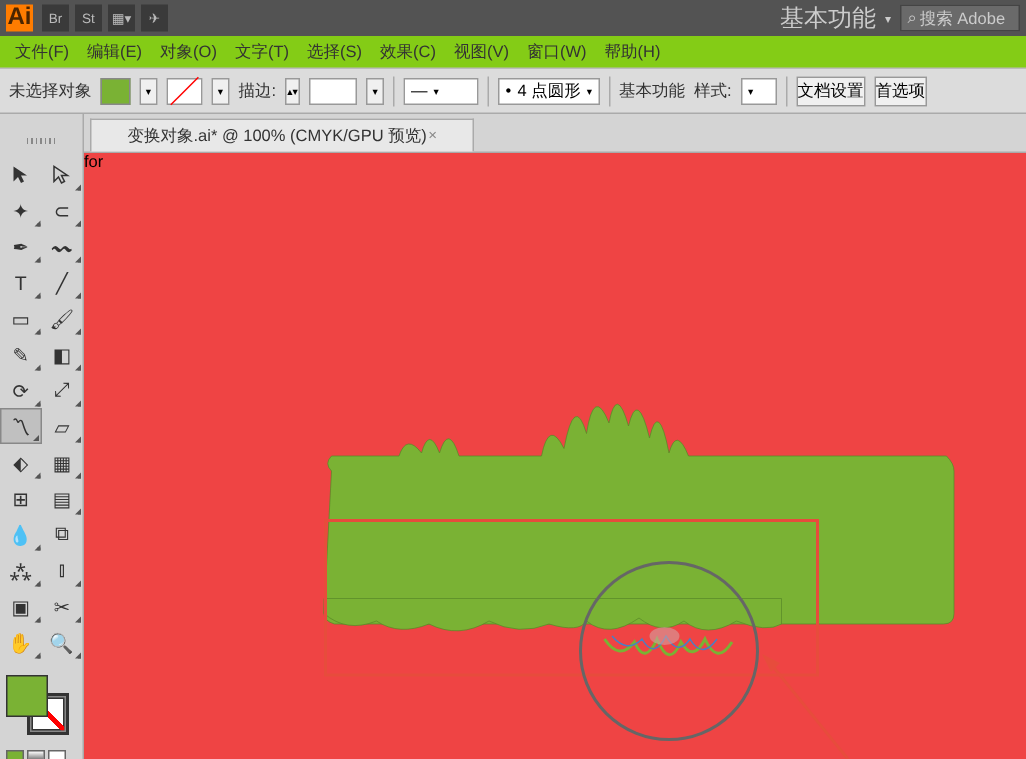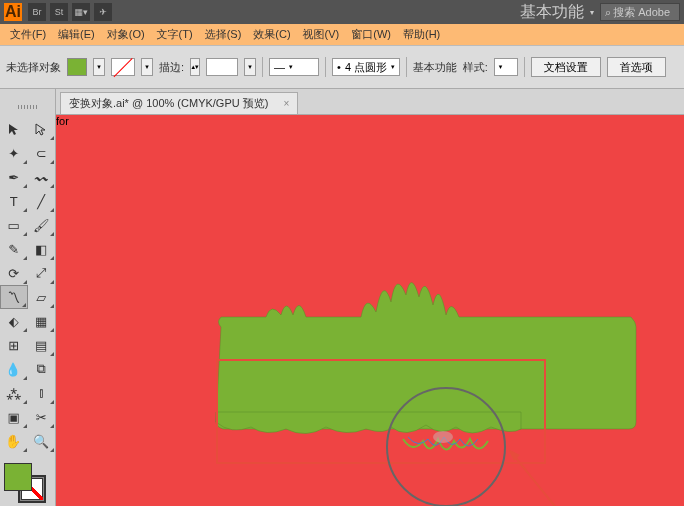--- a/index.html
+++ b/index.html
@@ -3,48 +3,48 @@
 <meta charset="utf-8">
 <style>
 *{margin:0;padding:0;box-sizing:border-box;font-family:"Microsoft YaHei",sans-serif;font-size:11px}
 body{background:#e8e8e8;width:684px;height:506px;overflow:hidden}
 .titlebar{height:24px;background:#535353;display:flex;align-items:center;padding:0 4px;color:#ccc}
 .ai-logo{width:18px;height:18px;background:#ff7c00;color:#4a2500;font-weight:bold;display:flex;align-items:center;justify-content:center;font-size:16px;margin-right:6px}
 .title-icon{width:18px;height:18px;background:#3a3a3a;margin-right:4px;display:flex;align-items:center;justify-content:center;color:#bbb;font-size:9px}
 .title-right{margin-left:auto;display:flex;align-items:center;gap:6px}
 .workspace-label{color:#ccc;font-size:16px}
 .search-box{background:#6a6a6a;border:1px solid #444;padding:1px 4px;width:80px;color:#ccc;font-size:10px;height:18px;display:flex;align-items:center}
-.menubar{height:22px;background:#fdba74;border-bottom:1px solid #bbb;display:flex;align-items:center;padding:0 4px}
+.menubar{height:22px;background:#84cc16;border-bottom:1px solid #bbb;display:flex;align-items:center;padding:0 4px}
 .menu-item{padding:2px 6px;color:#333}
-.controlbar{height:43px;background:#dcdcdc;border-bottom:1px solid #aaa;display:flex;align-items:center;padding:0 6px;gap:6px}
+.controlbar{height:30px;background:#dcdcdc;border-bottom:1px solid #aaa;display:flex;align-items:center;padding:0 6px;gap:6px}
 .ctrl-label{color:#333;font-size:11px}
 .color-swatch{width:20px;height:18px;border:1px solid #888;background:#7ab234}
 .dropdown-arrow{width:12px;height:18px;border:1px solid #999;background:#f0f0f0;display:flex;align-items:center;justify-content:center;font-size:7px}
 .stroke-none{width:24px;height:18px;border:1px solid #999;background:#fff;position:relative;display:flex;align-items:center;justify-content:center}
 .stroke-none::after{content:'';position:absolute;width:120%;height:1px;background:red;transform:rotate(-45deg)}
 .ctrl-input{width:32px;height:18px;border:1px solid #999;background:#fff;text-align:center}
 .ctrl-sep{width:1px;height:20px;background:#aaa}
 .ctrl-dropdown{height:18px;border:1px solid #999;background:#fff;padding:0 4px;display:flex;align-items:center;gap:4px}
-.ctrl-btn{height:20px;padding:0 12px;border:1px solid #999;background:#f0f0f0;display:flex;align-items:center}
+.ctrl-btn{height:20px;padding:0 0;border:1px solid #999;background:#f0f0f0;display:flex;align-items:center}
 .main{display:flex;height:430px}
 .toolbox{width:56px;background:#d4d4d4;border-right:1px solid #aaa;padding-top:16px}
 .tool-grab{height:8px;display:flex;justify-content:center;margin-bottom:4px}
 .tool-grab::before{content:'';width:20px;height:4px;background:repeating-linear-gradient(90deg,#888 0 1px,transparent 1px 3px)}
 .tool-row{display:flex;height:24px}
 .tool-cell{width:28px;height:24px;display:flex;align-items:center;justify-content:center;color:#333;font-size:13px;position:relative}
 .tool-cell.selected{background:#c0c0c0;border:1px solid #888}
 .tool-corner::after{content:'';position:absolute;bottom:1px;right:1px;border:2px solid transparent;border-bottom-color:#555;border-right-color:#555}
 .fill-stroke{padding:4px;margin-top:6px}
 .fill-box{width:28px;height:28px;background:#7ab234;border:1px solid #333;position:relative;z-index:2}
 .stroke-box{width:28px;height:28px;border:4px solid #333;background:#fff;position:relative;margin-top:-16px;margin-left:14px;z-index:1}
 .stroke-box::after{content:'';position:absolute;inset:-2px;border:1px solid #888;background:linear-gradient(45deg,transparent 45%,red 45%,red 55%,transparent 55%)}
 .mini-swatches{display:flex;gap:2px;margin-top:6px;padding-left:4px}
 .mini-sw{width:12px;height:12px;border:1px solid #666}
 .tab-bar{height:26px;background:#d4d4d4;display:flex;align-items:flex-end;border-bottom:1px solid #aaa}
-.tab{background:#e8e8e8;border:1px solid #aaa;border-bottom:none;padding:3px 8px;margin-left:4px;display:flex;align-items:center;gap:15px;font-size:11px;color:#333}
+.tab{background:#e8e8e8;border:1px solid #aaa;border-bottom:none;padding:3px 24px;margin-left:4px;display:flex;align-items:center;gap:1px;font-size:11px;color:#333}
 .tab-close{color:#888;font-size:10px}
 .canvas-area{flex:1;background:#ef4444;position:relative;overflow:hidden}
 .canvas{position:relative;width:100%;height:100%}
 .grass-shape{position:absolute;left:155px;top:140px;width:430px;height:170px}
 .red-rect{position:absolute;left:160px;top:232px;width:330px;height:105px;border:2px solid #e74c3c}
 .magnifier{position:absolute;left:330px;top:260px;width:120px;height:120px;border:2px solid #666;border-radius:50%}
 .arrow-line{position:absolute;left:450px;top:320px;width:100px;height:120px}
 .content{flex:1;display:flex;flex-direction:column}
 svg{display:block}
 </style>

